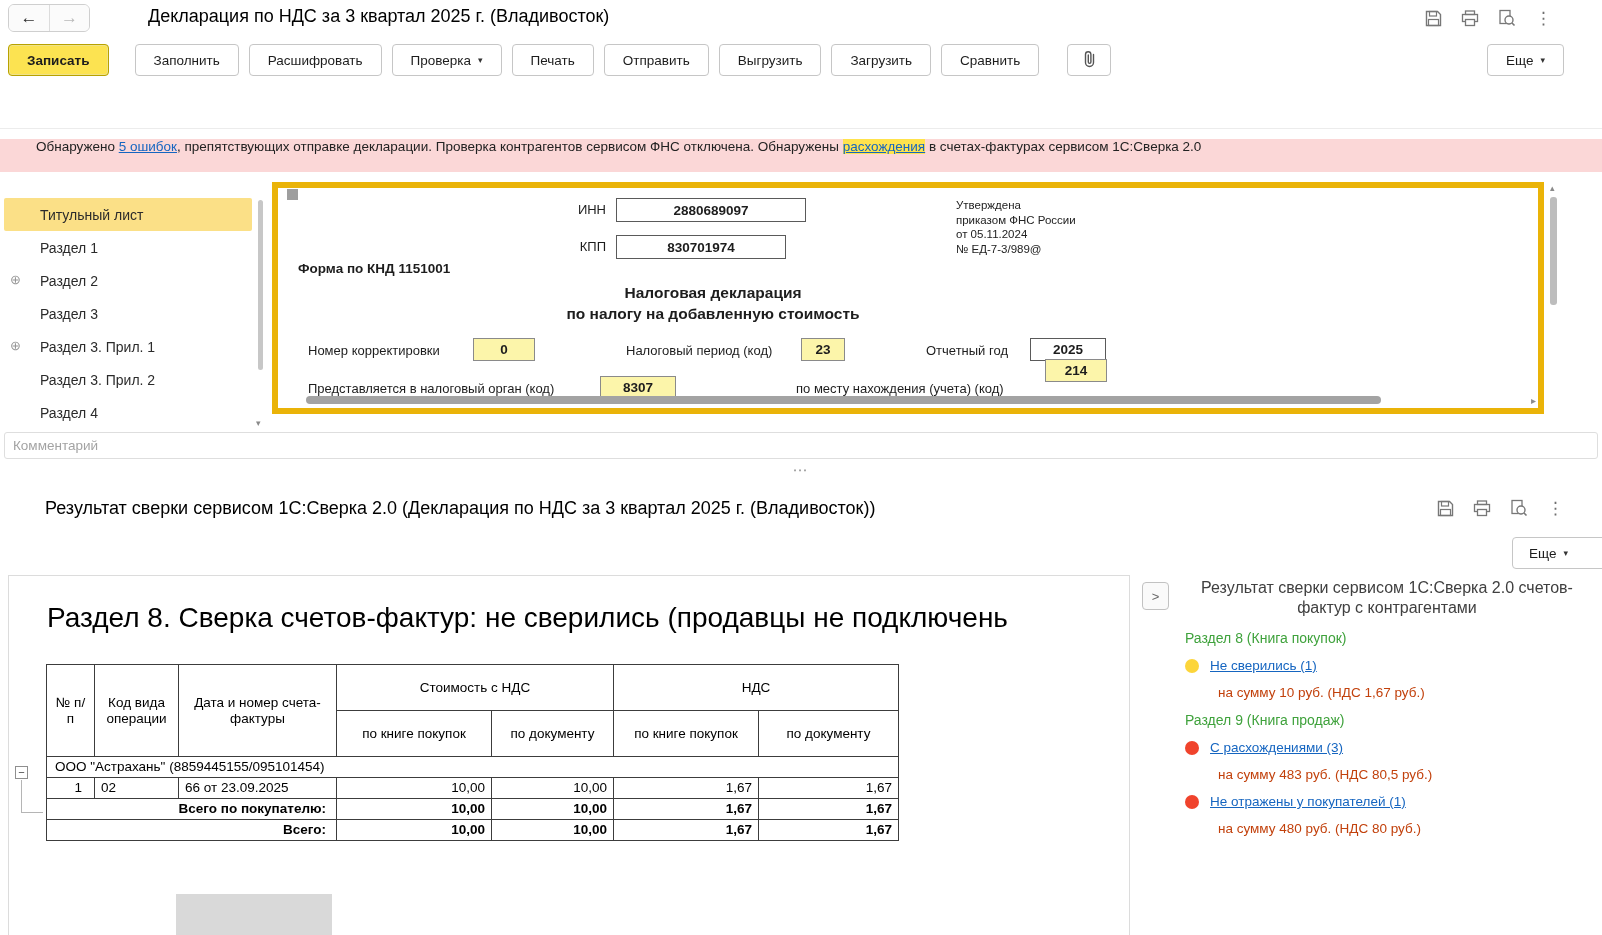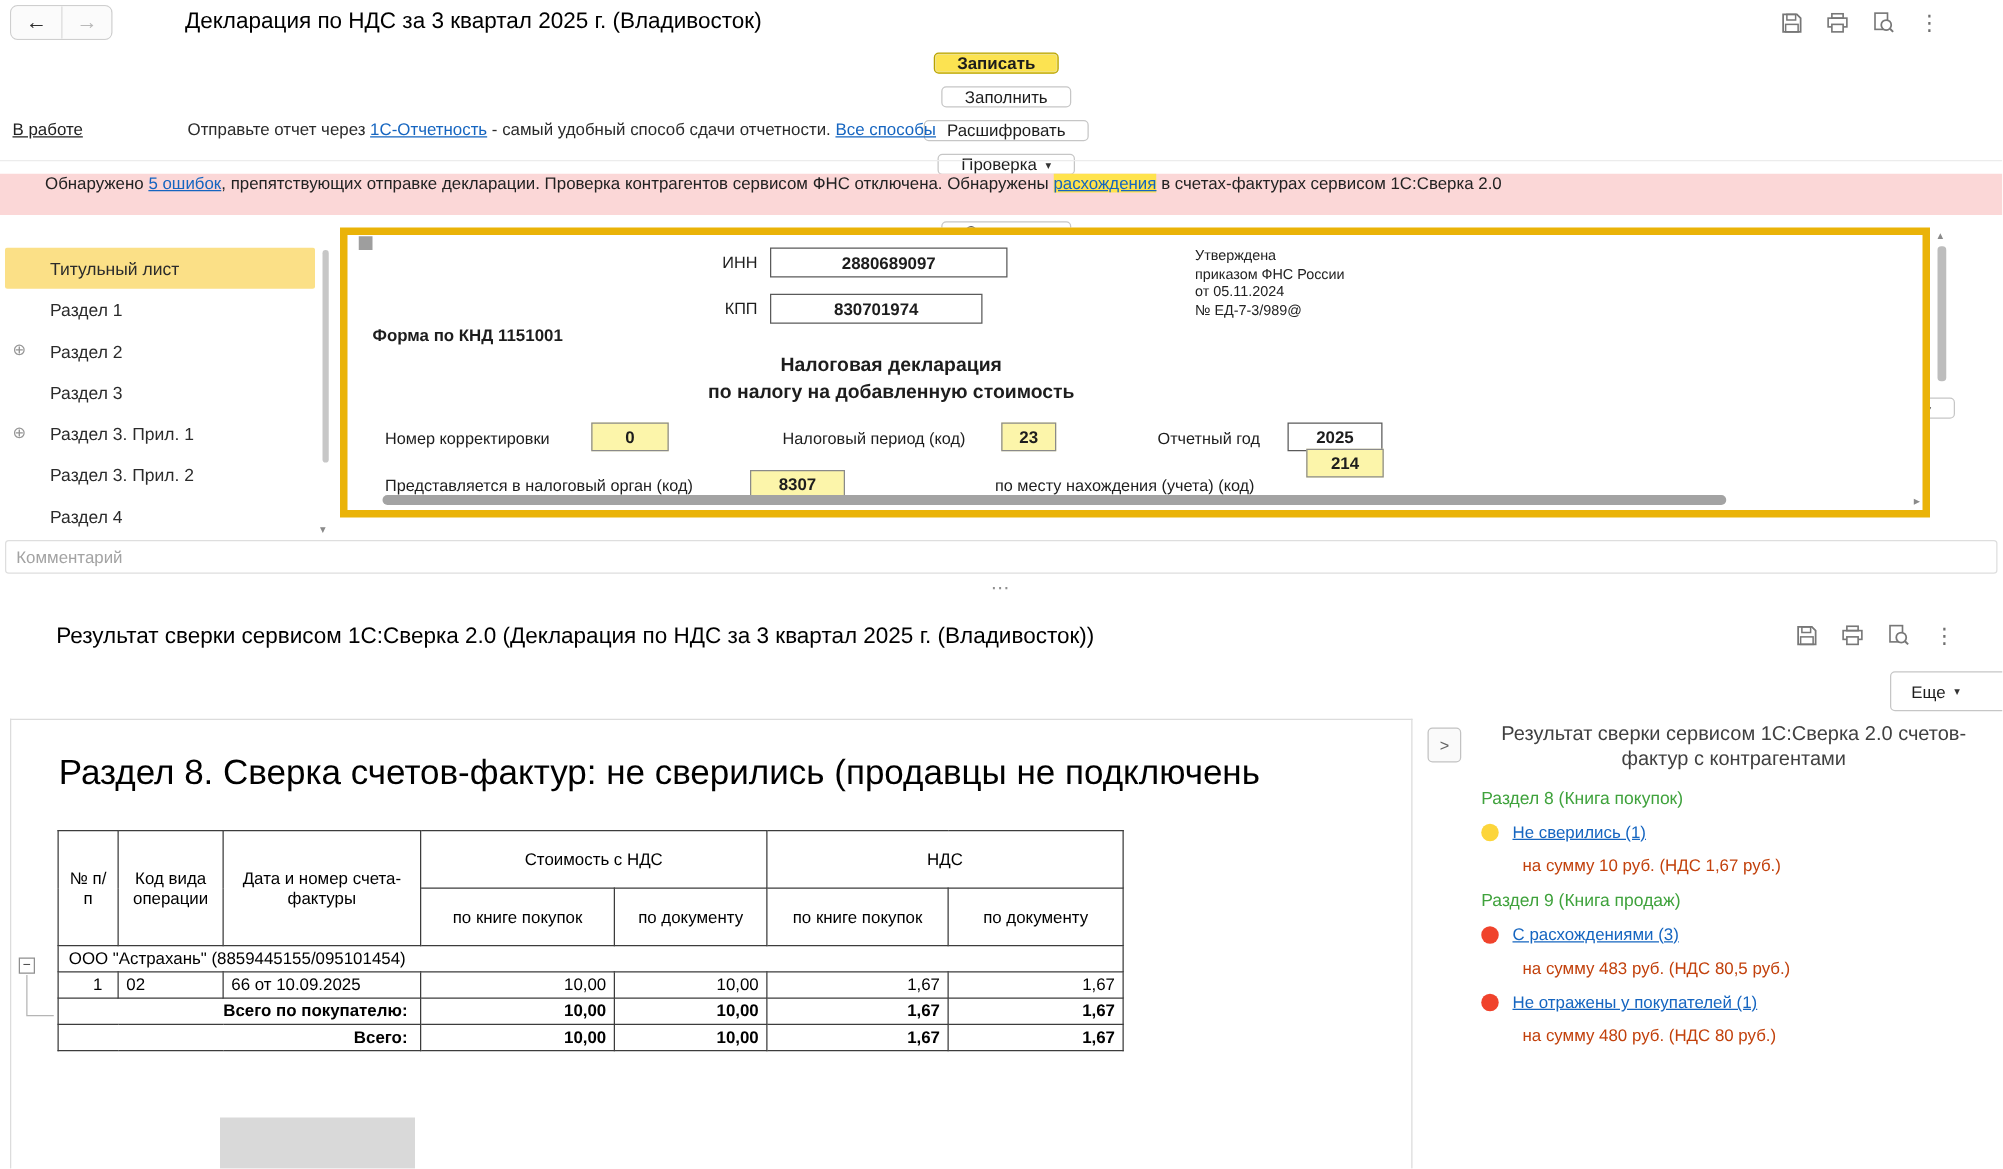--- a/index.html
+++ b/index.html
@@ -13,21 +13,21 @@
   .nav-btn { width:40px; height:26px; display:flex; align-items:center; justify-content:center; font-size:17px; cursor:pointer; background:#fbfbfb; border:none; }
   .nav-btn.fwd { border-left:1px solid #dcdcdc; color:#b9b9b9; }
   .nav-btn.back { color:#2e2e2e; }
   .page-title-top { position:absolute; left:148px; top:6px; font-size:18px; color:#000; white-space:nowrap; }
   .window-icons { position:absolute; display:flex; gap:19px; align-items:center; }
   .win-icons-top { right:50px; top:8px; }
   .win-icons-bottom { right:38px; top:10px; }
   .icon-btn { background:none; border:none; cursor:pointer; display:flex; align-items:center; justify-content:center; height:20px; }
   .dots-v { font-size:17px; color:#6f6f6f; line-height:1; }
   
-  .toolbar { position:absolute; left:8px; top:42px; right:0; height:36px; display:flex; align-items:center; gap:10px;flex-direction:column; }
+  .toolbar { position:absolute; left:8px; top:42px; right:0; height:36px; display:flex; align-items:center; gap:10px; }
   .btn { height:32px; padding:0 18px; background:#fff; border:1px solid #c6c6c6; border-radius:4px; font-size:13.5px; font-family:inherit; display:flex; align-items:center; gap:7px; cursor:pointer; color:#1d1d1d; white-space:nowrap; }
   .btn-primary { background:var(--primary_btn_bg,#fce351); border:1px solid var(--primary_btn_border,#b8a200); font-weight:700; margin-right:16px; box-shadow:0 0 0 1px #efe28a inset; }
   .btn-attach { padding:0 13px; margin-left:18px; }
   .caret { font-size:9px; color:#333; }
   .btn-more-top { margin-left:auto; margin-right:38px; }
   
   .status-row { position:absolute; left:0; top:88px; right:0; height:36px; }
   .status-state { position:absolute; left:10px; top:8px; color:#222; text-decoration:underline; cursor:pointer; font-size:13.5px; }
   .status-msg { position:absolute; left:150px; top:8px; font-size:13.5px; color:#2b2b2b; }
   .hairline { position:absolute; left:0; top:128px; width:100%; height:1px; background:#ececec; }
@@ -151,26 +151,20 @@
             <path d="M12.5 4.5 v8 a4 4 0 0 1 -8 0 v-8 a2.7 2.7 0 0 1 5.4 0 v7.6 a1.3 1.3 0 0 1 -2.6 0 V5" fill="none" stroke="#555" stroke-width="1.4" stroke-linecap="round"></path>
           </svg>
       </span>
     </button>
     <button class="btn btn-more-top">
       <span>Еще</span>
       <span class="caret">▾</span>
     </button>
   </div>
 
-  <div class="status-row">
-    <a class="status-state">В работе</a>
-    <div class="status-msg">
-      <span>Отправьте отчет через </span><a class="lnk">1С-Отчетность</a><span> - самый удобный способ сдачи отчетности. </span><a class="lnk">Все способы</a>
-    </div>
-  </div>
   <div class="hairline"></div>
 
   <div class="error-banner">
     <span><span>Обнаружено </span><a class="lnk">5 ошибок</a><span>, препятствующих отправке декларации. Проверка контрагентов сервисом ФНС отключена. Обнаружены </span><a class="lnk hl">расхождения</a><span> в счетах-фактурах сервисом 1С:Сверка 2.0</span></span>
   </div>
 
   <div class="sidebar">
     <div class="side-item selected">
       <span>Титульный лист</span>
     </div>
@@ -318,21 +312,21 @@
           <th>по документу</th>
         </tr>
       </thead>
       <tbody>
         <tr class="group-row">
           <td colspan="7">ООО "Астрахань" (8859445155/095101454)</td>
         </tr>
         <tr class="data-row">
           <td class="num">1</td>
           <td class="left">02</td>
-          <td class="left">66 от 10.09.2025</td>
+          <td class="left">66 от 23.09.2025</td>
           <td class="amt">10,00</td>
           <td class="amt">10,00</td>
           <td class="amt">1,67</td>
           <td class="amt">1,67</td>
         </tr>
         <tr class="total-row">
           <td colspan="3" class="total-label">Всего по покупателю:</td>
           <td class="amt">10,00</td>
           <td class="amt">10,00</td>
           <td class="amt">1,67</td>

